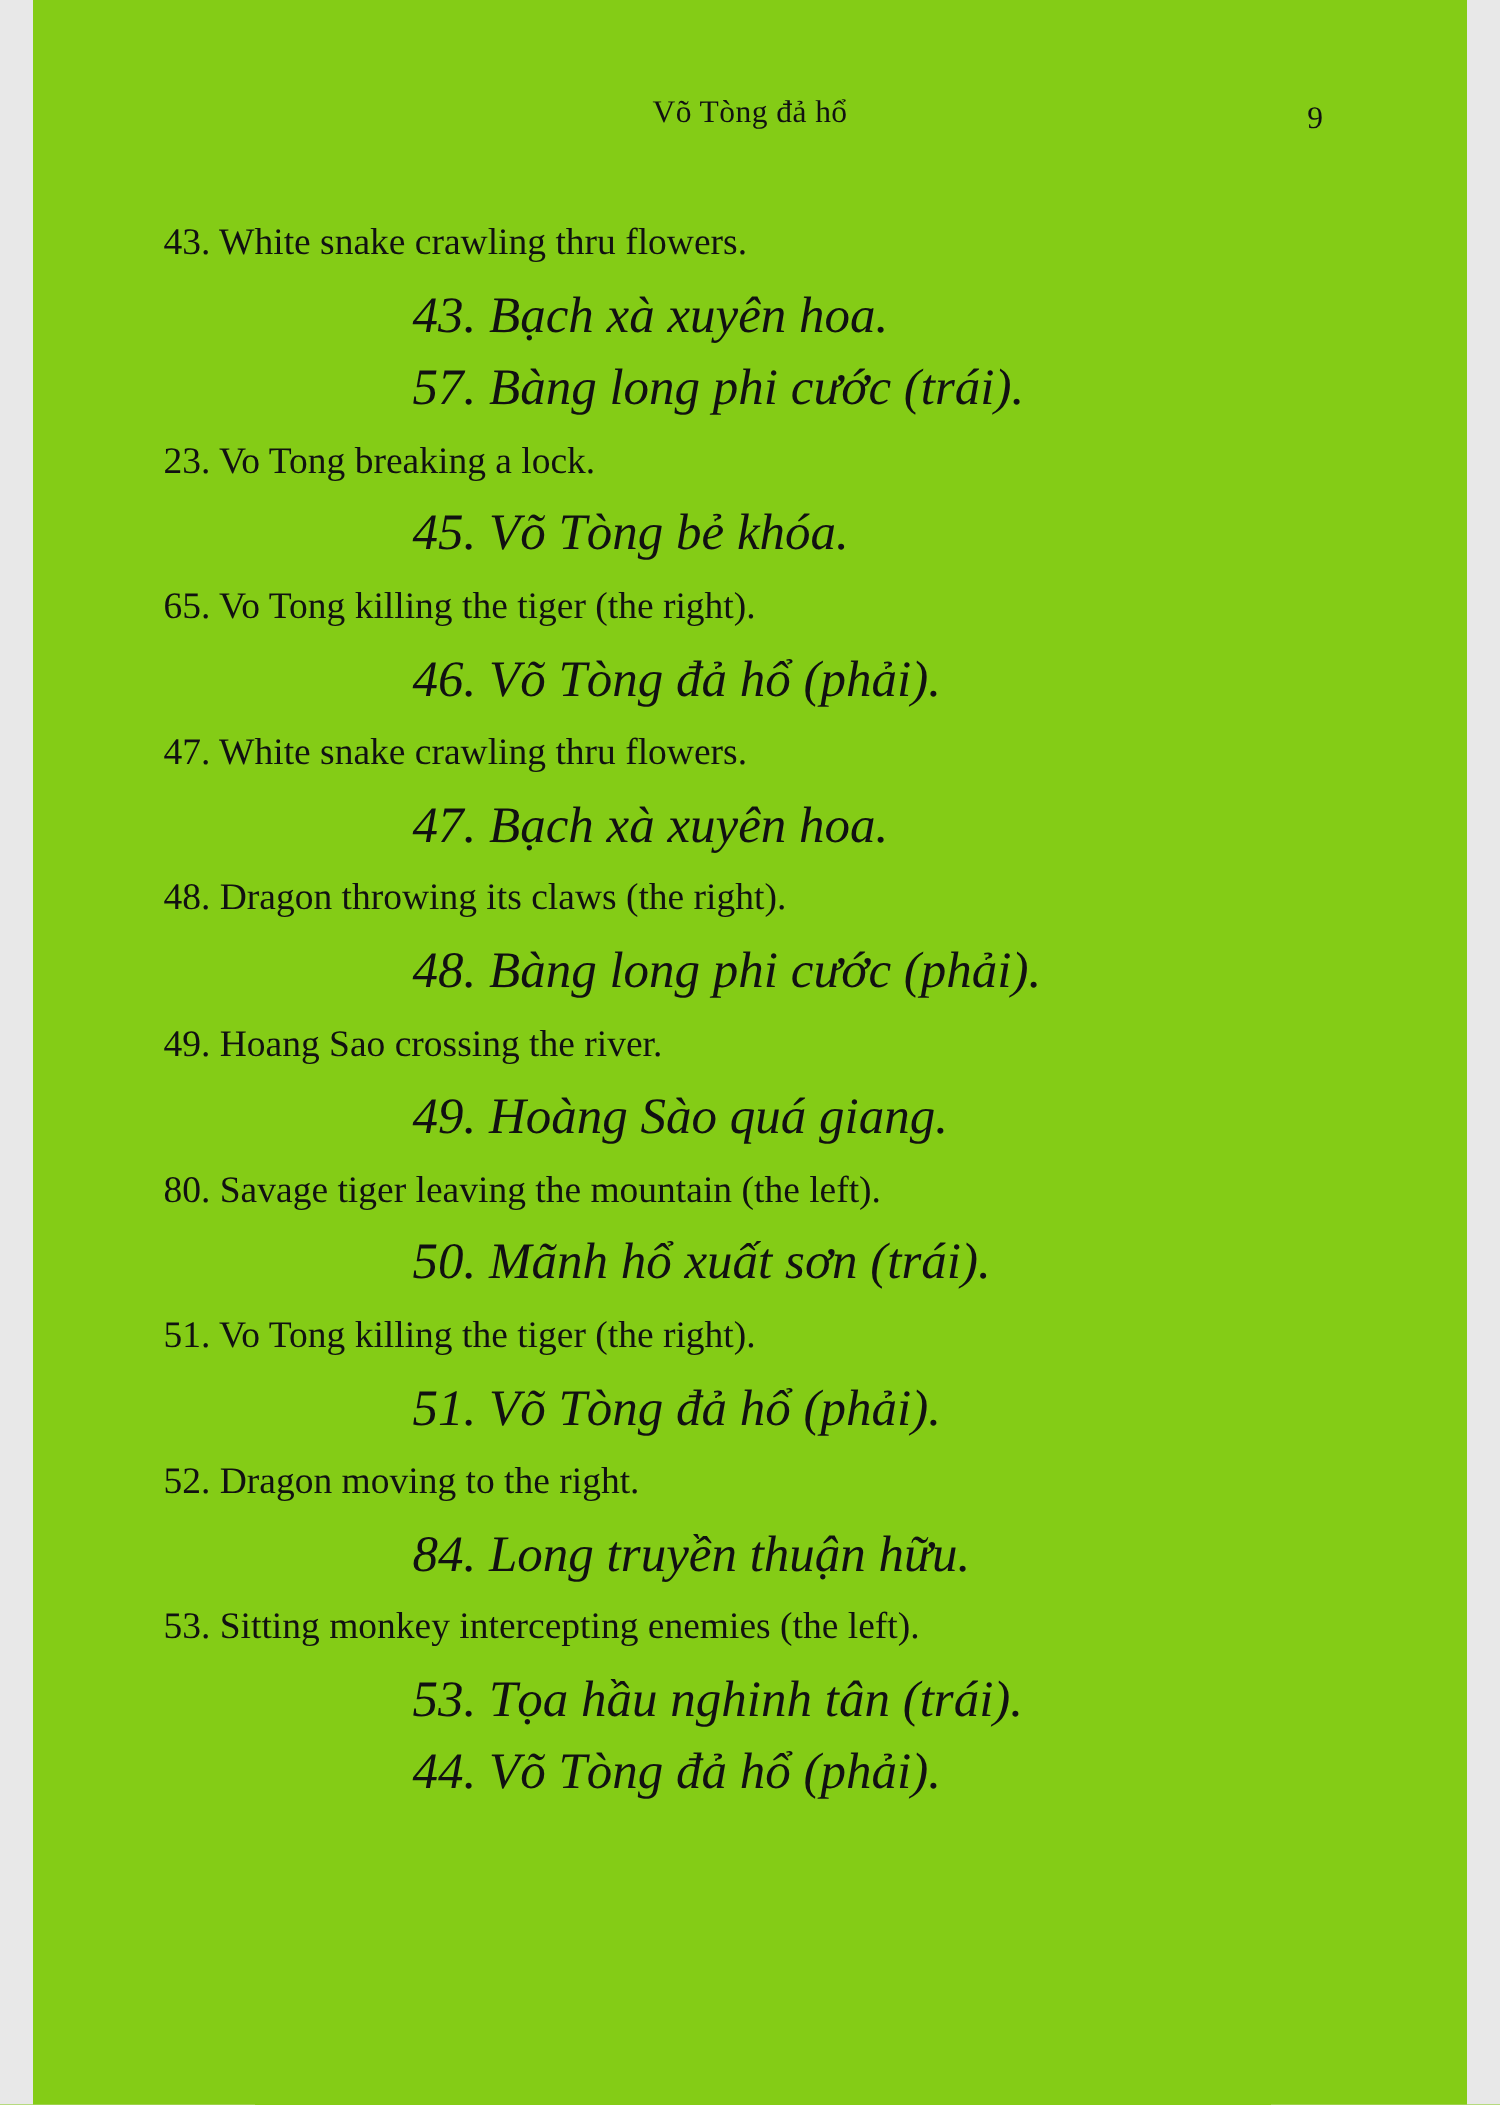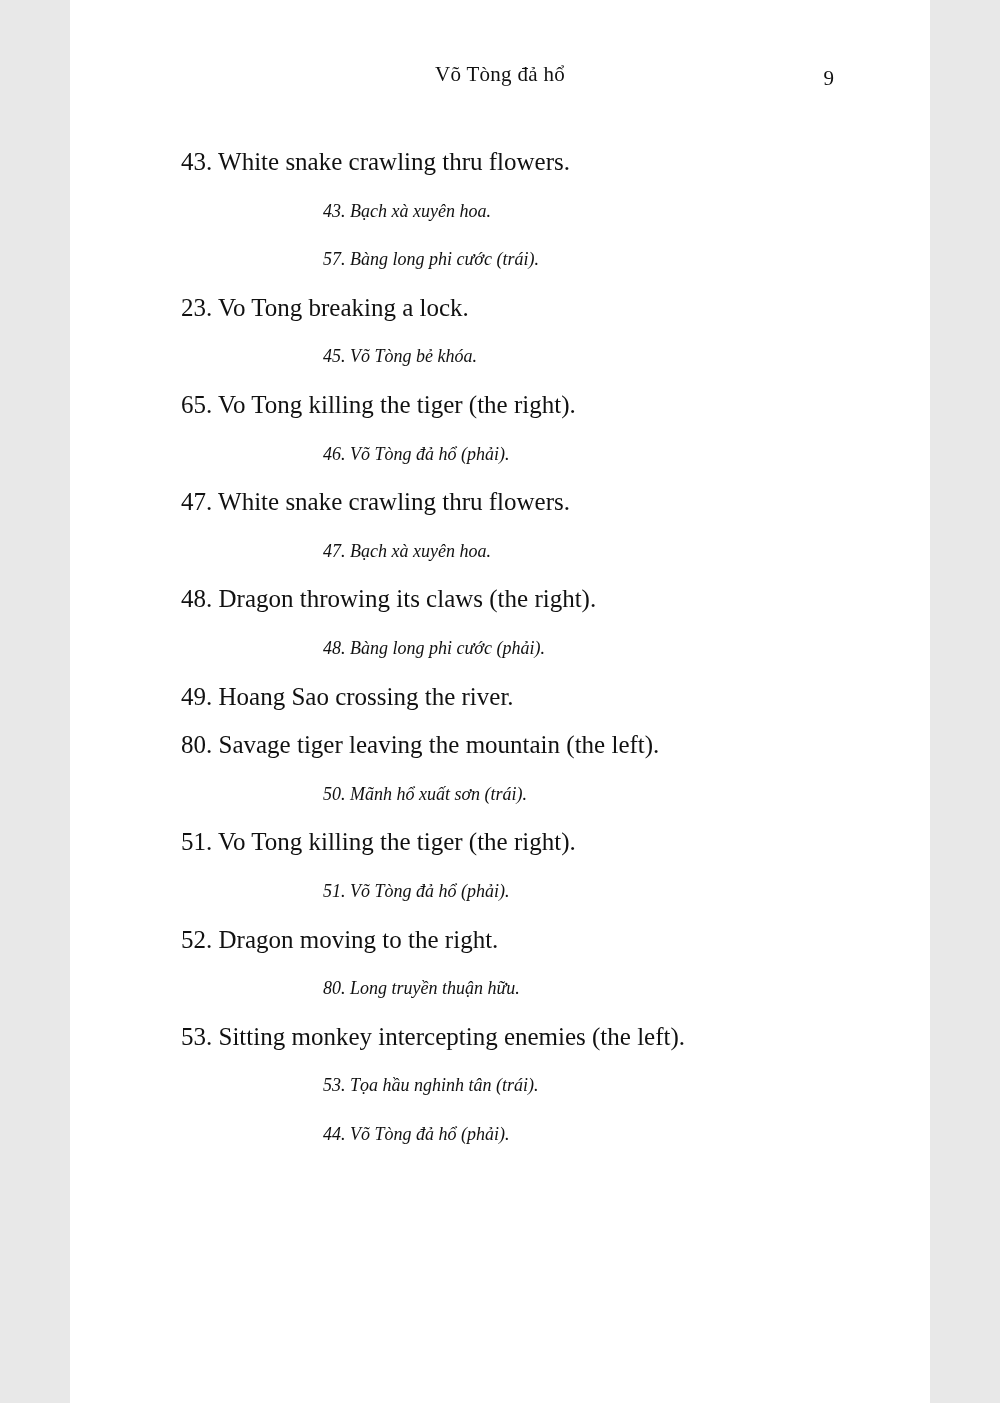--- a/index.html
+++ b/index.html
@@ -5,24 +5,24 @@
   html, body {
     margin: 0;
     padding: 0;
   }
   body {
     background: #e8e8e8;
     font-family: "Liberation Serif", "DejaVu Serif", serif;
   }
   .page {
     position: relative;
-    width: 860px;
+    width: 956px;
     height: 1403px;
     margin: 0 auto;
-    background: #ffffff;
+    background: #84cc16;
     color: #111111;
     overflow: hidden;
   }
   .running-header {
     position: absolute;
     top: 62px;
     left: 0;
     width: 100%;
     text-align: center;
     font-size: 21px;
@@ -40,27 +40,27 @@
     position: absolute;
     top: 138px;
     left: 0;
     width: 100%;
   }
   .line {
     line-height: 48.6px;
     white-space: nowrap;
   }
   .line.english {
-    padding-left: 111px;
+    padding-left: 87px;
     font-size: 25px;
     font-style: normal;
   }
   .line.vietnamese {
     padding-left: 253px;
-    font-size: 18px;
+    font-size: 34px;
     font-style: italic;
   }
 </style>
 </head>
 <body>
 
 <div class="page">
 
   <div class="running-header">Võ Tòng đả hổ</div>
 
@@ -92,35 +92,36 @@
       <div class="line vietnamese">47. Bạch xà xuyên hoa.</div>
     </div>
 
     <div>
       <div class="line english">48. Dragon throwing its claws (the right).</div>
       <div class="line vietnamese">48. Bàng long phi cước (phải).</div>
     </div>
 
     <div>
       <div class="line english">49. Hoang Sao crossing the river.</div>
+      <div class="line vietnamese">49. Hoàng Sào quá giang.</div>
     </div>
 
     <div>
       <div class="line english">80. Savage tiger leaving the mountain (the left).</div>
       <div class="line vietnamese">50. Mãnh hổ xuất sơn (trái).</div>
     </div>
 
     <div>
       <div class="line english">51. Vo Tong killing the tiger (the right).</div>
       <div class="line vietnamese">51. Võ Tòng đả hổ (phải).</div>
     </div>
 
     <div>
       <div class="line english">52. Dragon moving to the right.</div>
-      <div class="line vietnamese">80. Long truyền thuận hữu.</div>
+      <div class="line vietnamese">84. Long truyền thuận hữu.</div>
     </div>
 
     <div>
       <div class="line english">53. Sitting monkey intercepting enemies (the left).</div>
       <div class="line vietnamese">53. Tọa hầu nghinh tân (trái).</div>
     </div>
 
     <div>
       <div class="line vietnamese">44. Võ Tòng đả hổ (phải).</div>
     </div>

